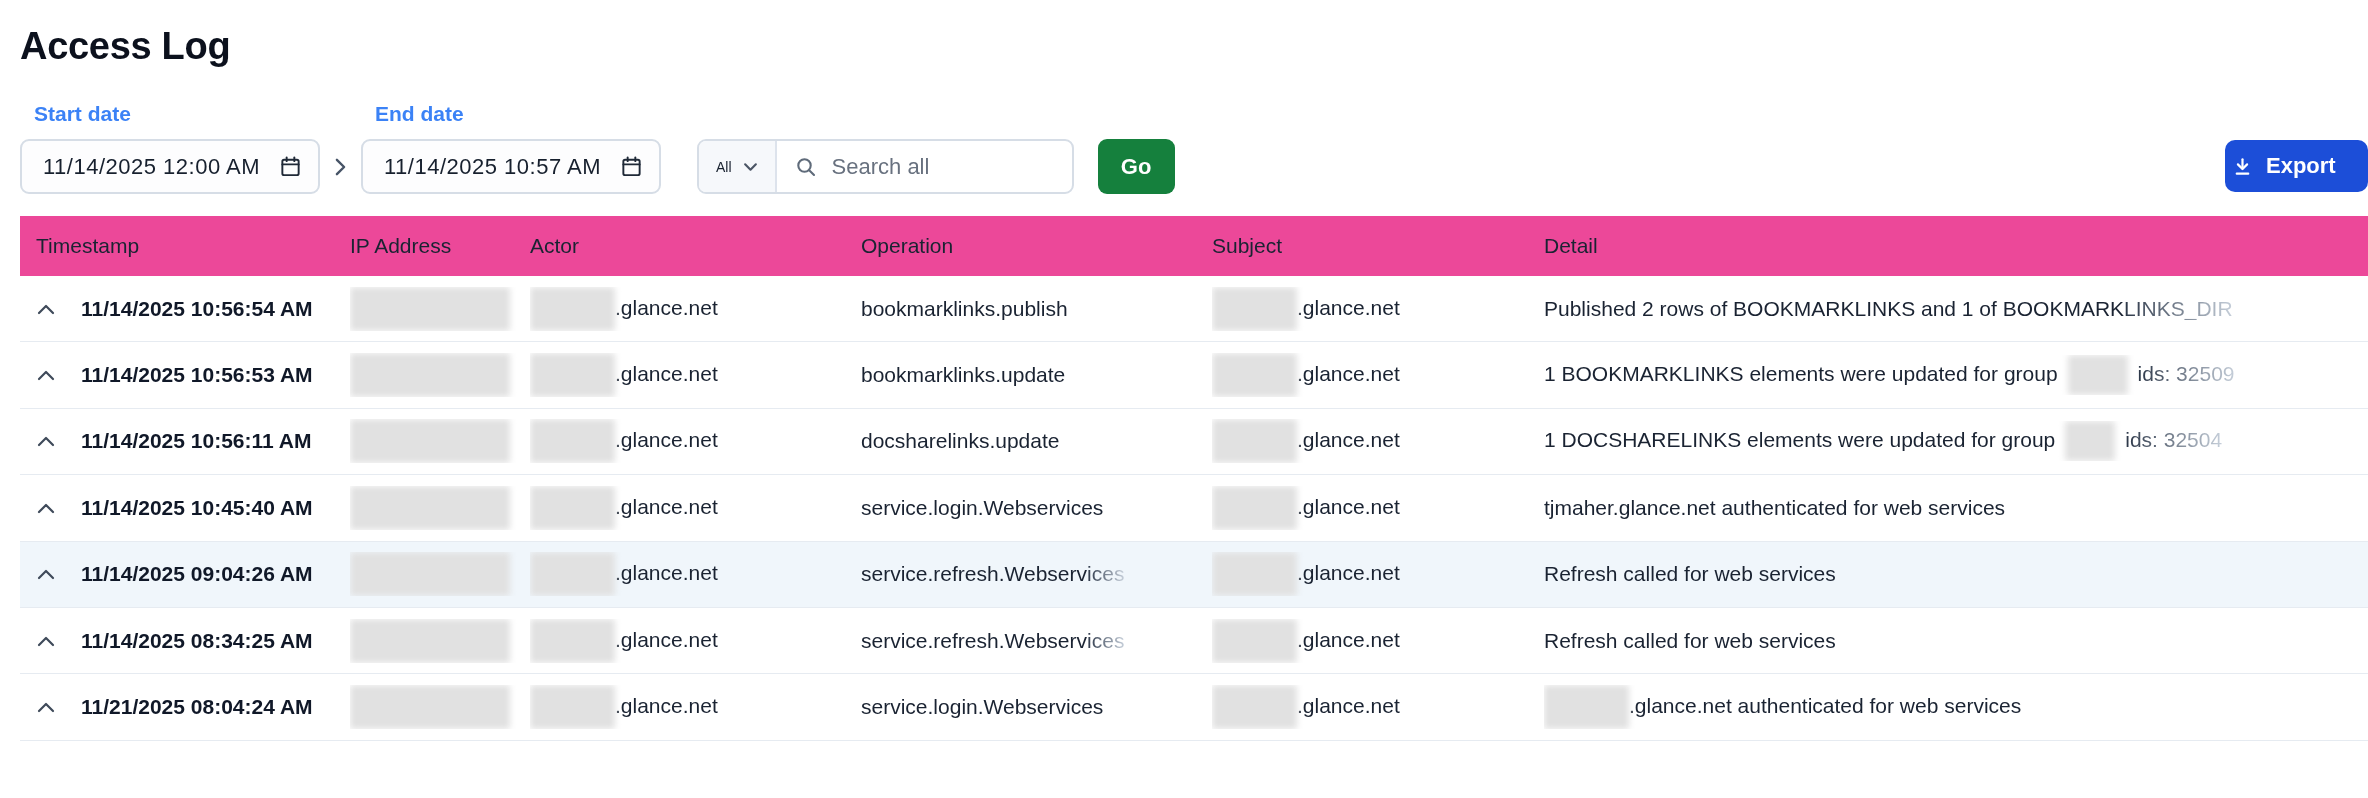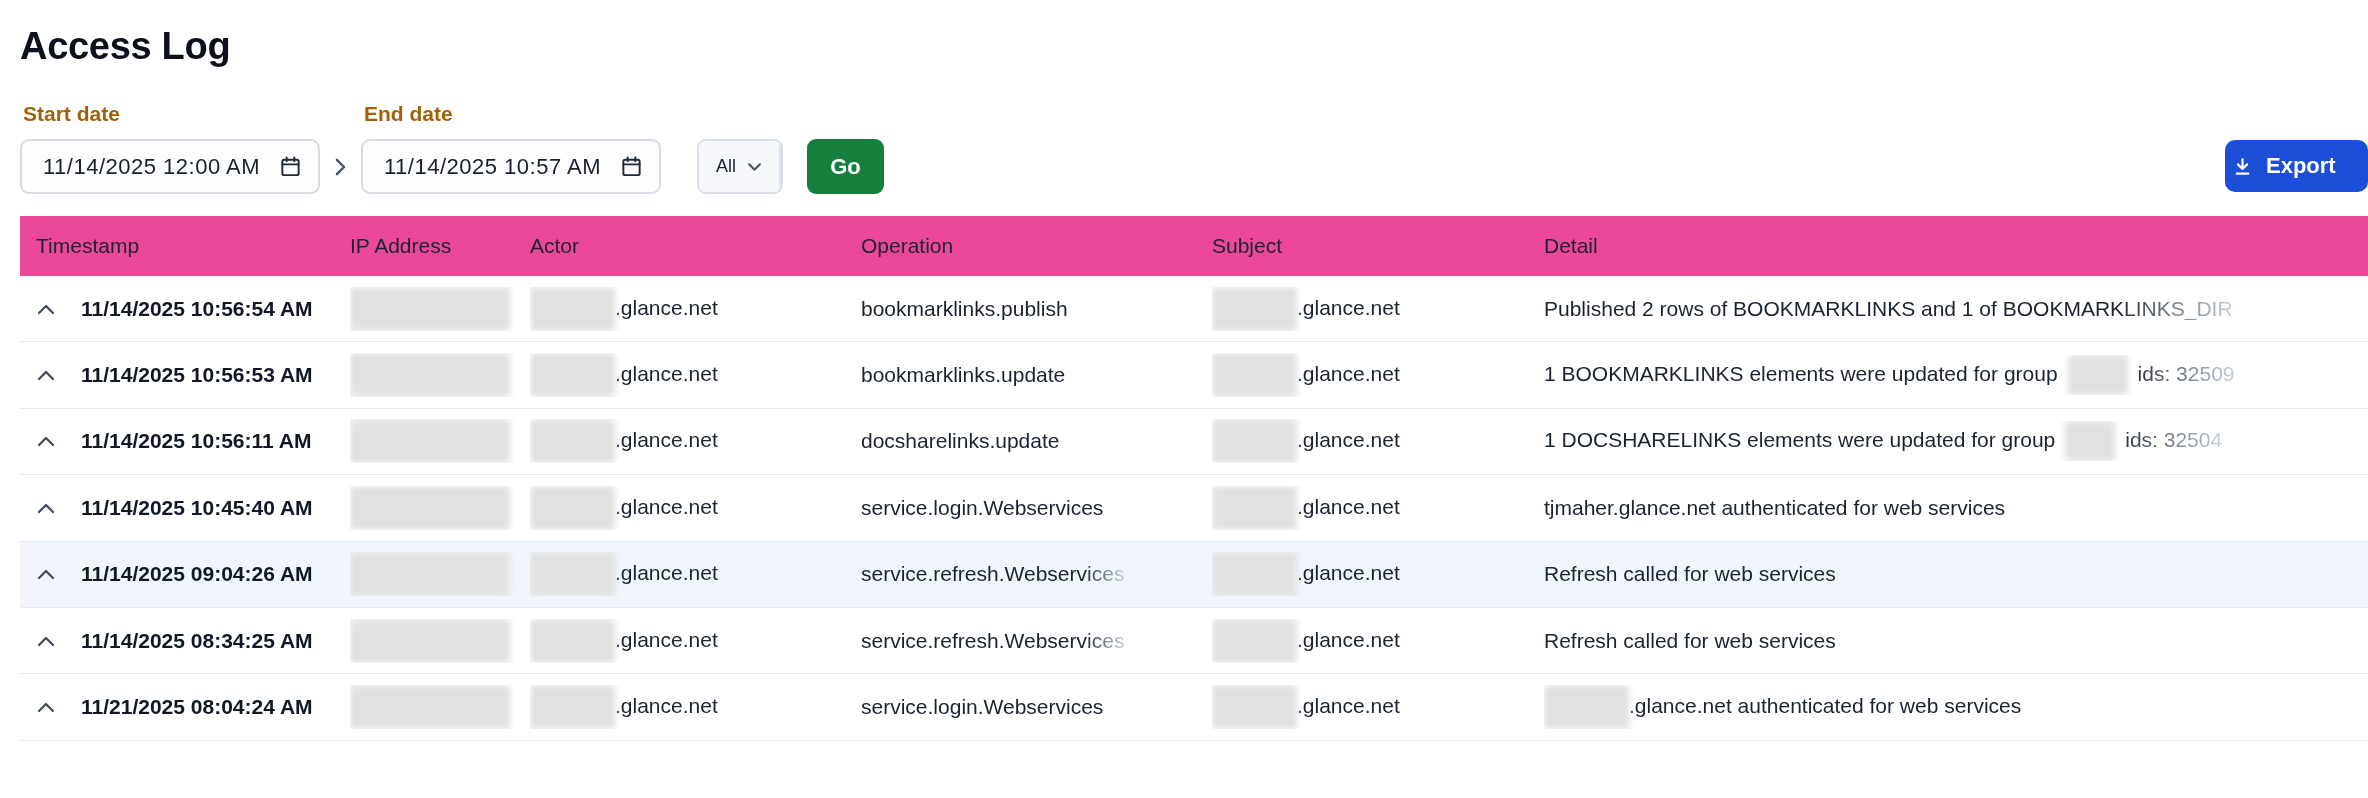--- a/index.html
+++ b/index.html
@@ -11,41 +11,41 @@
   }
   .page { padding:24px 0 0 20px; }
 
   
   .page-title {
     margin:0; font-size:38px; line-height:44px; font-weight:700;
     color:#0c111d; letter-spacing:-0.3px;
   }
   .filter-bar { display:flex; align-items:flex-end; margin-top:34px; }
   .field-label {
-    display:block; font-size:21px; font-weight:700; color:#a16207;
-    margin:0 0 13px 3px;
+    display:block; font-size:21px; font-weight:700; color:#3b82f6;
+    margin:0 0 13px 14px;
   }
   .date-input {
     width:300px; height:55px; border:2px solid #d6dde6; border-radius:9px;
     background:#fdfdfe; display:flex; align-items:center; padding:0 16px 0 19px;
   }
   .date-input input {
     flex:1; border:none; outline:none; background:transparent;
     font-family:inherit; font-size:22px; color:#17202e; letter-spacing:0.5px;
     min-width:0;
   }
   .range-sep { display:flex; align-items:center; margin:0 13px 15px 13px; }
   .search-group {
     display:flex; height:55px; margin-left:36px;
     border:2px solid #d6dde6; border-radius:9px; overflow:hidden; background:#ffffff;
   }
   .scope {
     display:flex; align-items:center; gap:11px; padding:0 17px;
     background:#f6f8fb; border-right:2px solid #dde3ec;
-    font-size:18px; color:#17202e; cursor:pointer;
+    font-size:14px; color:#17202e; cursor:pointer;
   }
   .searchbox { display:flex; align-items:center; padding:0 17px; width:295px; gap:12px; }
   .searchbox input {
     flex:1; border:none; outline:none; font-family:inherit;
     font-size:22px; color:#17202e; min-width:0;
   }
   .searchbox input::placeholder { color:#68717f; }
   .go-btn {
     margin-left:24px; width:77px; height:55px; border:none; border-radius:9px;
     background:#15803d; color:#ffffff; font-family:inherit;
@@ -130,20 +130,29 @@
     </div>
 
     <div class="search-group">
       <div class="scope">
         <span>All</span>
         <span style="display:inline-flex;">
           <svg width="15" height="10" viewBox="0 0 14 9" fill="none" stroke="#4b5565" stroke-width="2" stroke-linecap="round" stroke-linejoin="round">
             <polyline points="2,2 7,7 12,2"></polyline>
           </svg>
         </span>
+      </div>
+      <div class="searchbox">
+        <span style="display:inline-flex;">
+          <svg width="24" height="24" viewBox="0 0 24 24" fill="none" stroke="#5f6b7a" stroke-width="2.1" stroke-linecap="round">
+            <circle cx="10.5" cy="10.5" r="6.2"></circle>
+            <line x1="15.2" y1="15.2" x2="20" y2="20"></line>
+          </svg>
+        </span>
+        <input type="text" placeholder="Search all" style="">
       </div>
     </div>
 
     <button class="go-btn">Go</button>
 
     <button class="export-btn">
       <span style="display:inline-flex;">
         <svg width="23" height="23" viewBox="0 0 24 24" fill="none" stroke="#ffffff" stroke-width="2.3" stroke-linecap="round" stroke-linejoin="round">
           <path d="M12 4.5 V14"></path>
           <path d="M7.2 9.8 L12 14.6 L16.8 9.8"></path>

